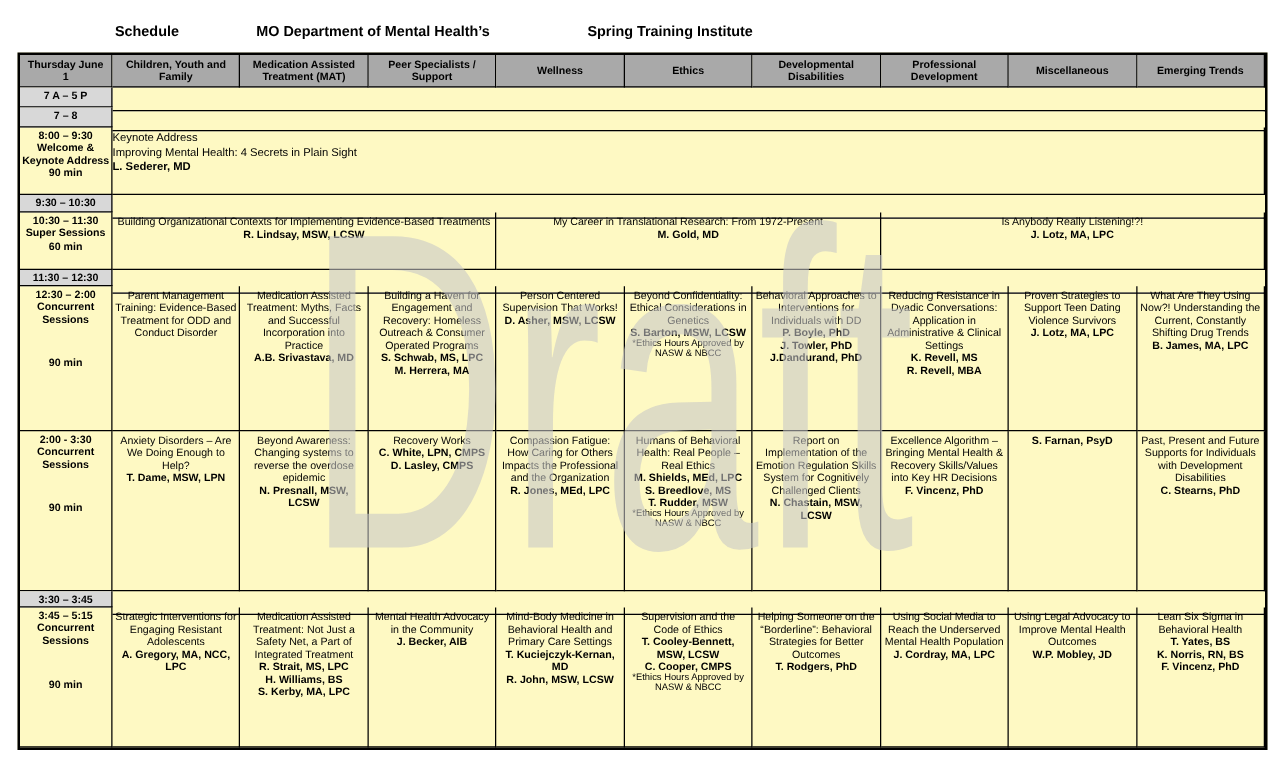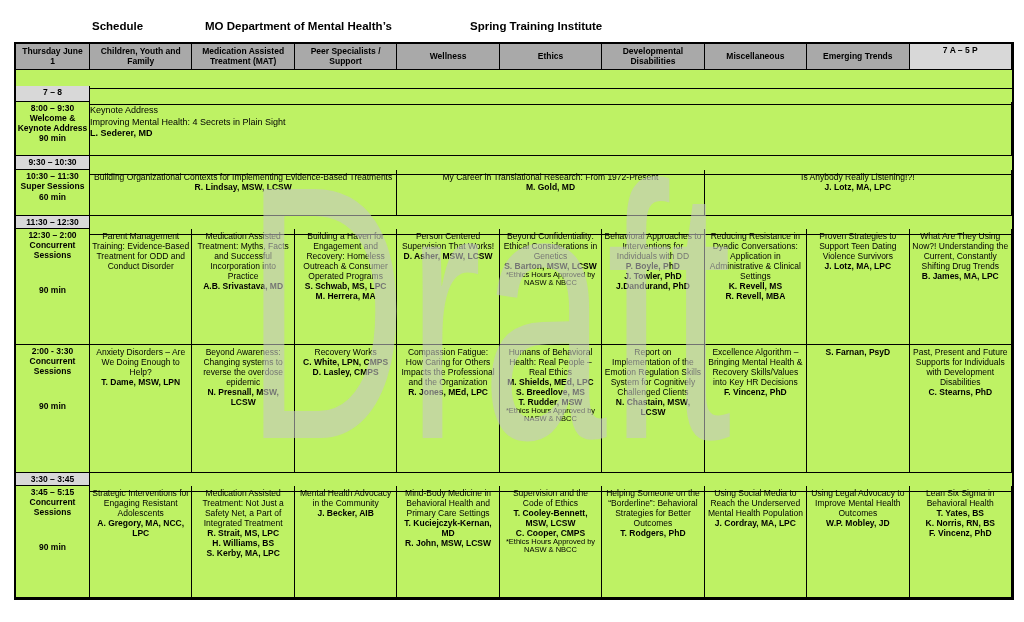--- a/index.html
+++ b/index.html
@@ -13,21 +13,21 @@
   .t-schedule{left:92px;}
   .t-dept{left:205px;}
   .t-inst{left:470px;}
   .t-venue{left:638px;margin-top:48px;}
   
   .grid{
     position:absolute;left:14px;top:42px;width:996px;
     display:grid;
     grid-template-columns:74px repeat(9,1fr);
     grid-template-rows:26px 16px 16px 54px 14px 46px 13px 116px 128px 13px 112px;
-    border:2px solid #000;background:#bef264;box-sizing:content-box;
+    border:2px solid #000;background:#fef9c3;box-sizing:content-box;
   }
   .cell{border-right:1px solid #000;border-bottom:1px solid #000;overflow:hidden;box-sizing:border-box;}
   .hdr{
     background:#a9a9a9;font-weight:bold;font-size:8.5px;line-height:1.15;
     display:flex;align-items:center;justify-content:center;text-align:center;padding:1px 6px;
   }
   .time{
     font-weight:bold;font-size:8.5px;line-height:1.15;text-align:center;padding-top:2px;
   }
   .band{background:#d8d8d8;}
@@ -68,20 +68,21 @@
 
 <div class="grid">
 
   <div class="cell hdr">Thursday June 1</div>
   <div class="cell hdr">Children, Youth and Family</div>
   <div class="cell hdr">Medication Assisted Treatment (MAT)</div>
   <div class="cell hdr">Peer Specialists / Support</div>
   <div class="cell hdr">Wellness</div>
   <div class="cell hdr">Ethics</div>
   <div class="cell hdr">Developmental Disabilities</div>
+  <div class="cell hdr">Professional Development</div>
   <div class="cell hdr">Miscellaneous</div>
   <div class="cell hdr">Emerging Trends</div>
 
   <div class="cell time band">7 A – 5 P</div>
   <div class="cell banner band">Conference Registration Desk Open – Windgate Hall</div>
 
   <div class="cell time band">7 – 8</div>
   <div class="cell banner band">Conference Registration, Breakfast, Visit Exhibits – Windgate Hall</div>
 
   <div class="cell time timecell">

